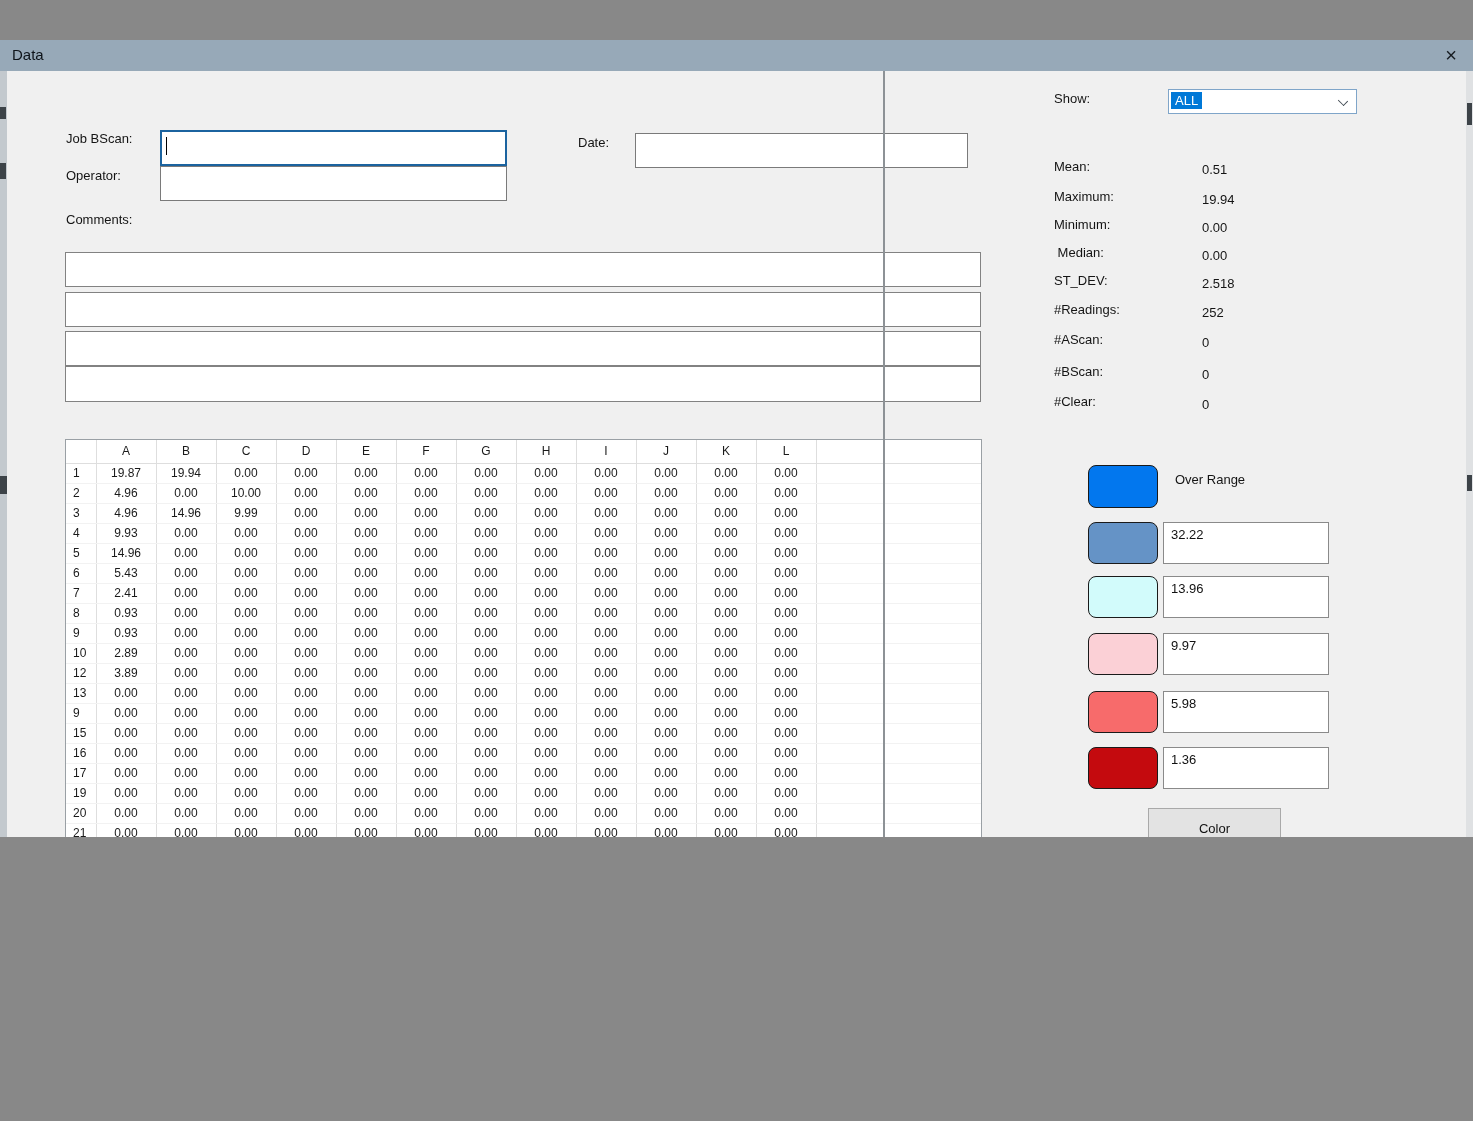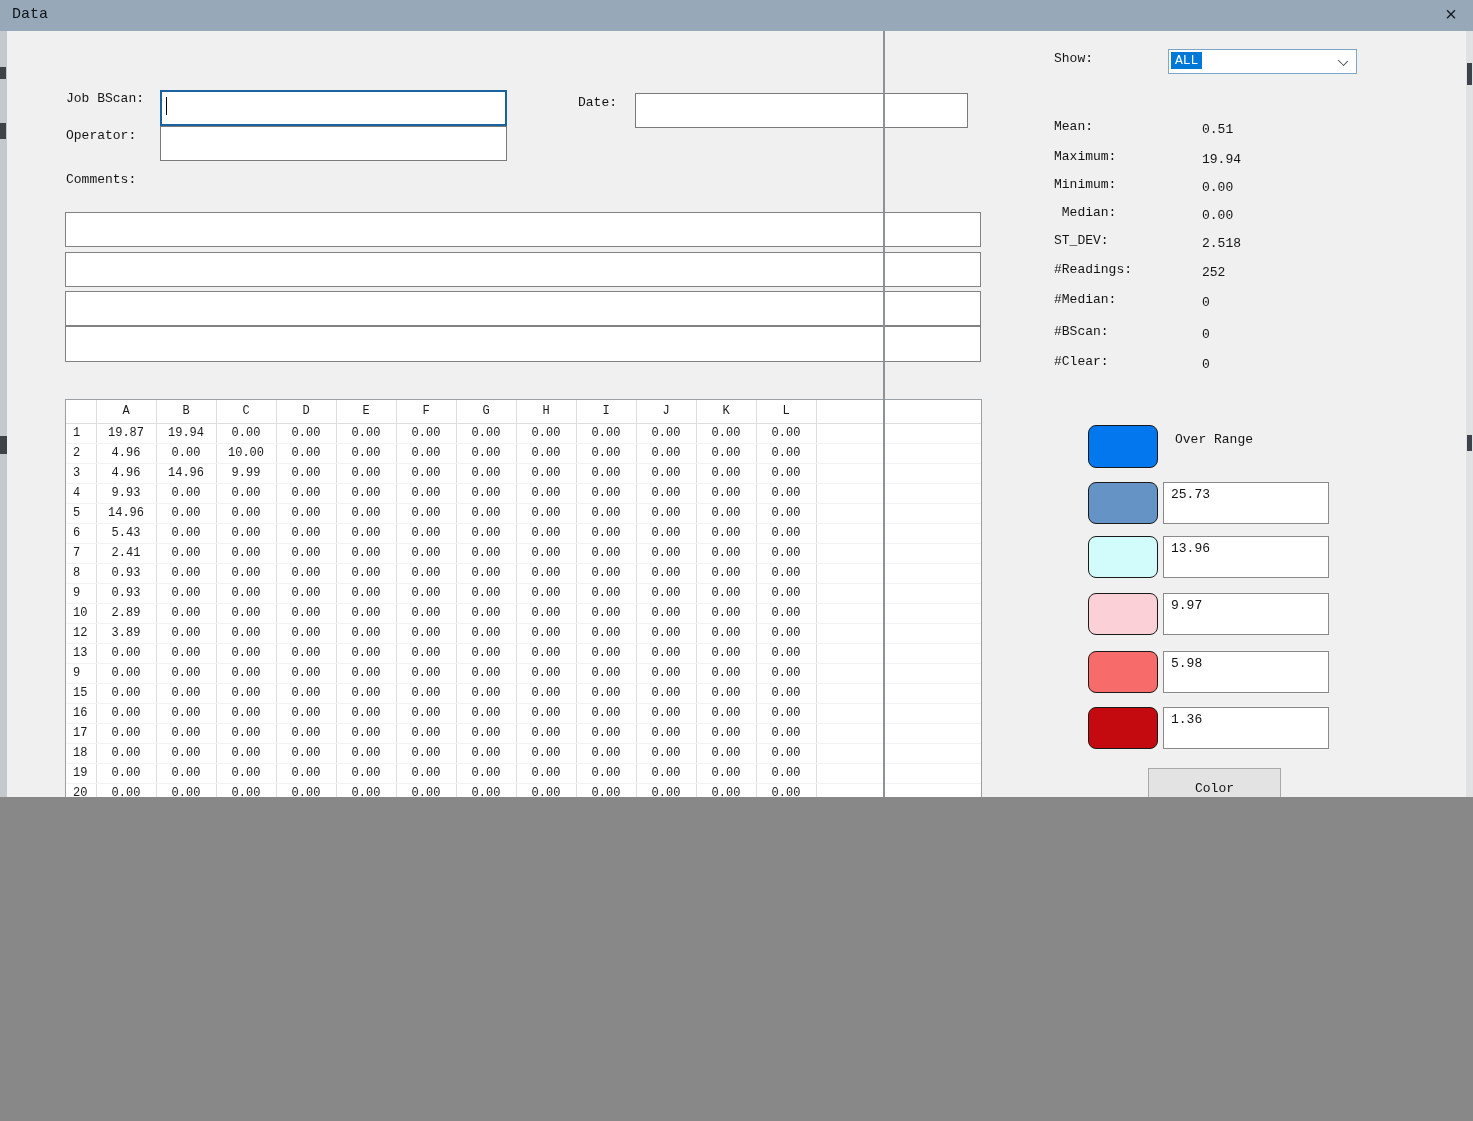--- a/index.html
+++ b/index.html
@@ -1,20 +1,20 @@
 <!DOCTYPE html>
 <html><head>
 <meta charset="utf-8">
 <style>
   * { box-sizing: border-box; margin: 0; padding: 0; }
   html,body { background:#888; }
   .screen {
     position: relative; width: 1473px; height: 797px;
     background: #f0f0f0; overflow: hidden;
-    font-family: Liberation Mono, monospace; color:#111;
+    font-family: Liberation Sans, sans-serif; color:#111;margin-top:40px;
   }
   .titlebar { position:absolute; left:0; top:0; width:1473px; height:31px; background:#97a9b8; }
   .title { position:absolute; left:12px; top:6px; font-size:15px; color:#0e141a; }
   .close { position:absolute; left:1436px; top:2px; width:30px; height:27px; text-align:center;
            line-height:27px; font-size:20px; color:#161b20; cursor:pointer; }
   .lbl { position:absolute; font-size:13px; color:#141414; white-space:pre; }
   .input { position:absolute; background:#fff; border:1px solid #7a7a7a; }
   .input.focused { border:2px solid #1b639f; }
   .caret { position:absolute; left:4px; top:5px; width:1px; height:18px; background:#000; }
   .comment { position:absolute; left:65px; width:916px; background:#fff; border:1px solid #828282; }
@@ -381,53 +381,53 @@
             <td>0.00</td>
             <td>0.00</td>
             <td>0.00</td>
             <td>0.00</td>
             <td>0.00</td>
             <td>0.00</td>
             <td>0.00</td>
             <td class="filler"></td>
           </tr>
           <tr>
-            <td class="rownum">18</td>
-            <td>0.00</td>
-            <td>0.00</td>
-            <td>0.00</td>
-            <td>0.00</td>
-            <td>0.00</td>
-            <td>0.00</td>
-            <td>0.00</td>
-            <td>0.00</td>
-            <td>0.00</td>
-            <td>0.00</td>
-            <td>0.00</td>
-            <td>0.00</td>
-            <td class="filler"></td>
-          </tr>
-          <tr>
             <td class="rownum">19</td>
             <td>0.00</td>
             <td>0.00</td>
             <td>0.00</td>
             <td>0.00</td>
             <td>0.00</td>
             <td>0.00</td>
             <td>0.00</td>
             <td>0.00</td>
             <td>0.00</td>
             <td>0.00</td>
             <td>0.00</td>
             <td>0.00</td>
             <td class="filler"></td>
           </tr>
           <tr>
             <td class="rownum">20</td>
+            <td>0.00</td>
+            <td>0.00</td>
+            <td>0.00</td>
+            <td>0.00</td>
+            <td>0.00</td>
+            <td>0.00</td>
+            <td>0.00</td>
+            <td>0.00</td>
+            <td>0.00</td>
+            <td>0.00</td>
+            <td>0.00</td>
+            <td>0.00</td>
+            <td class="filler"></td>
+          </tr>
+          <tr>
+            <td class="rownum">21</td>
             <td>0.00</td>
             <td>0.00</td>
             <td>0.00</td>
             <td>0.00</td>
             <td>0.00</td>
             <td>0.00</td>
             <td>0.00</td>
             <td>0.00</td>
             <td>0.00</td>
             <td>0.00</td>
@@ -597,33 +597,33 @@
       <span class="stat-label" style="top: 149px;">Maximum:</span>
       <span class="stat-value" style="top: 152px;">19.94</span>
       <span class="stat-label" style="top: 177px;">Minimum:</span>
       <span class="stat-value" style="top: 180px;">0.00</span>
       <span class="stat-label" style="top: 205px;"> Median:</span>
       <span class="stat-value" style="top: 208px;">0.00</span>
       <span class="stat-label" style="top: 233px;">ST_DEV:</span>
       <span class="stat-value" style="top: 236px;">2.518</span>
       <span class="stat-label" style="top: 262px;">#Readings:</span>
       <span class="stat-value" style="top: 265px;">252</span>
-      <span class="stat-label" style="top: 292px;">#Median:</span>
+      <span class="stat-label" style="top: 292px;">#AScan:</span>
       <span class="stat-value" style="top: 295px;">0</span>
       <span class="stat-label" style="top: 324px;">#BScan:</span>
       <span class="stat-value" style="top: 327px;">0</span>
       <span class="stat-label" style="top: 354px;">#Clear:</span>
       <span class="stat-value" style="top: 357px;">0</span>
     </div>
 
   <div id="legend">
       <div class="swatch" style="top: 425px; height: 43px; background: rgb(2, 119, 238);"></div>
       <span class="lbl" style="left: 1175px; top: 432px;">Over Range</span>
       <div class="swatch" style="top: 482px; height: 42px; background: rgb(101, 147, 198);"></div>
-      <div class="legend-box" style="top: 482px; height: 42px;">25.73</div>
+      <div class="legend-box" style="top: 482px; height: 42px;">32.22</div>
       <div class="swatch" style="top: 536px; height: 42px; background: rgb(210, 251, 251);"></div>
       <div class="legend-box" style="top: 536px; height: 42px;">13.96</div>
       <div class="swatch" style="top: 593px; height: 42px; background: rgb(251, 208, 214);"></div>
       <div class="legend-box" style="top: 593px; height: 42px;">9.97</div>
       <div class="swatch" style="top: 651px; height: 42px; background: rgb(247, 107, 107);"></div>
       <div class="legend-box" style="top: 651px; height: 42px;">5.98</div>
       <div class="swatch" style="top: 707px; height: 42px; background: rgb(196, 10, 14);"></div>
       <div class="legend-box" style="top: 707px; height: 42px;">1.36</div>
     </div>
 

